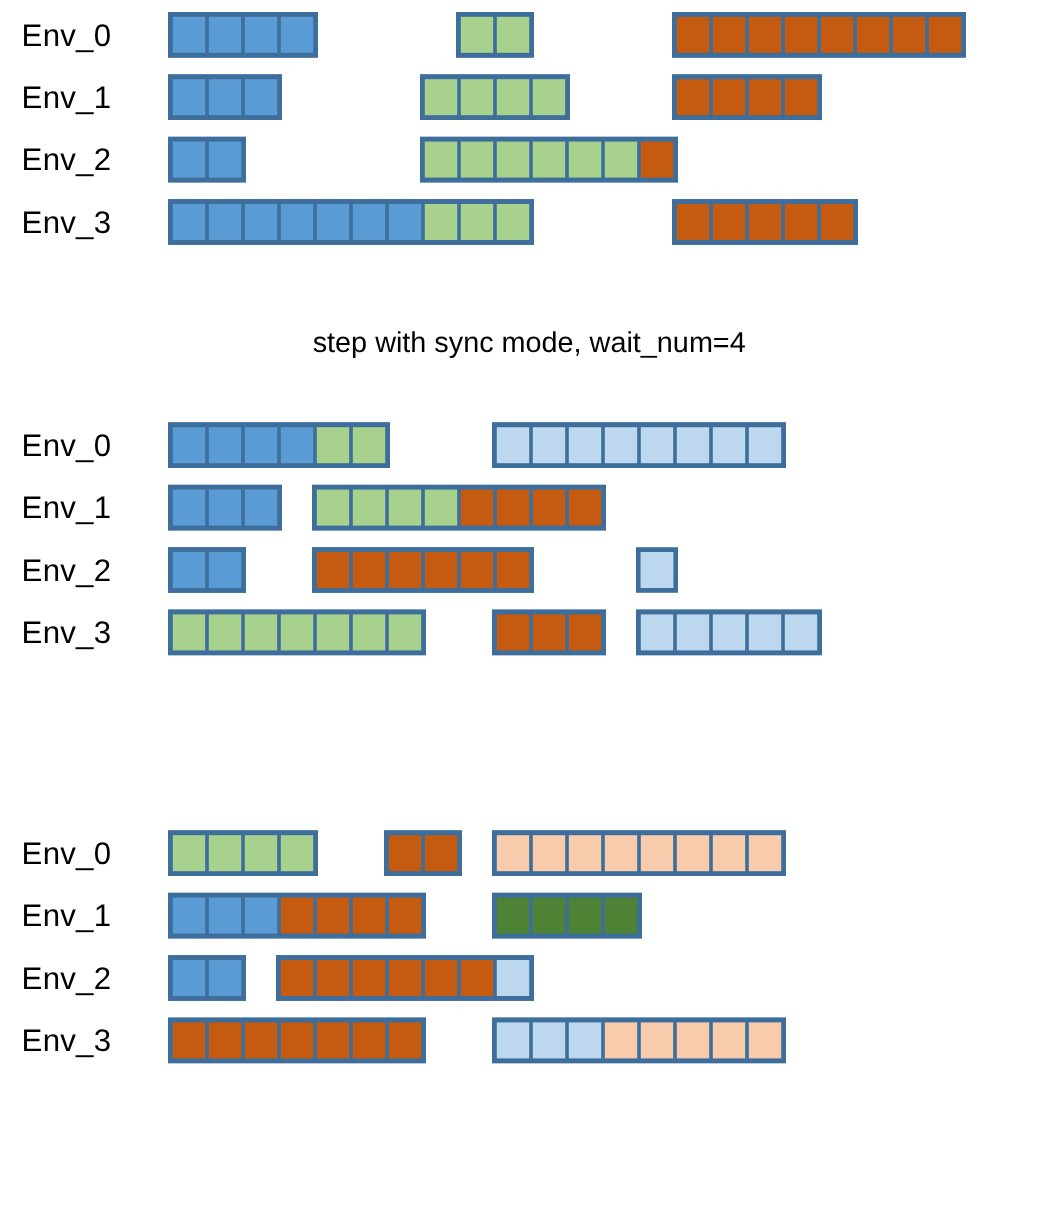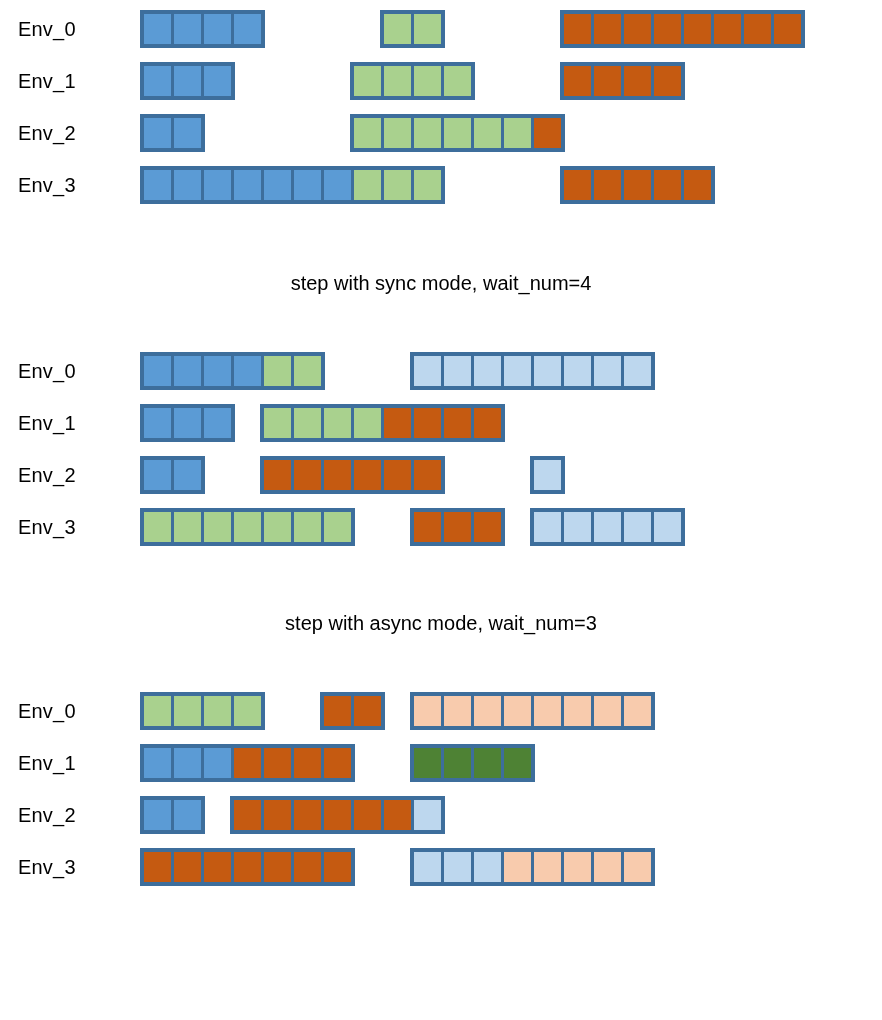--- a/index.html
+++ b/index.html
@@ -37,21 +37,21 @@
     width: 882px;
     height: 42px;
   }
 
   .env-label {
     position: absolute;
     left: 18px;
     top: 0;
     height: 42px;
     line-height: 42px;
-    font-size: 20px;
+    font-size: 26px;
     letter-spacing: 0.2px;
     white-space: nowrap;
     color: #000000;
   }
 
   .track {
     position: absolute;
     left: 0;
     top: 0;
     height: 42px;
@@ -83,21 +83,21 @@
   .c-green      { background: #A9D18E; }
   .c-darkgreen  { background: #4E8234; }
   .c-orange     { background: #C55A11; }
   .c-peach      { background: #F8CBAD; }
 
   .caption {
     position: absolute;
     left: 0;
     width: 882px;
     text-align: center;
-    font-size: 20px;
+    font-size: 24px;
     color: #000000;
     white-space: nowrap;
   }
 </style>
 </head>
 <body>
 
 <div id="diagram">
     <div class="section" style="top: 8px;">
       <div class="rows" style="height: 208px;">
@@ -279,21 +279,20 @@
               <div class="cell c-lightblue"></div>
               <div class="cell c-lightblue"></div>
               <div class="cell c-lightblue"></div>
               <div class="cell c-lightblue"></div>
               <div class="cell c-lightblue"></div>
             </div>
           </div>
         </div>
       </div>
     </div>
-    <div class="caption" style="top: 612px;">step with async mode, wait_num=3</div>
     <div class="section" style="top: 690px;">
       <div class="rows" style="height: 208px;">
         <div class="env-row" style="top: 0px;">
           <div class="env-label">Env_0</div>
           <div class="track">
             <div class="block" style="left: 140px;">
               <div class="cell c-green"></div>
               <div class="cell c-green"></div>
               <div class="cell c-green"></div>
               <div class="cell c-green"></div>

